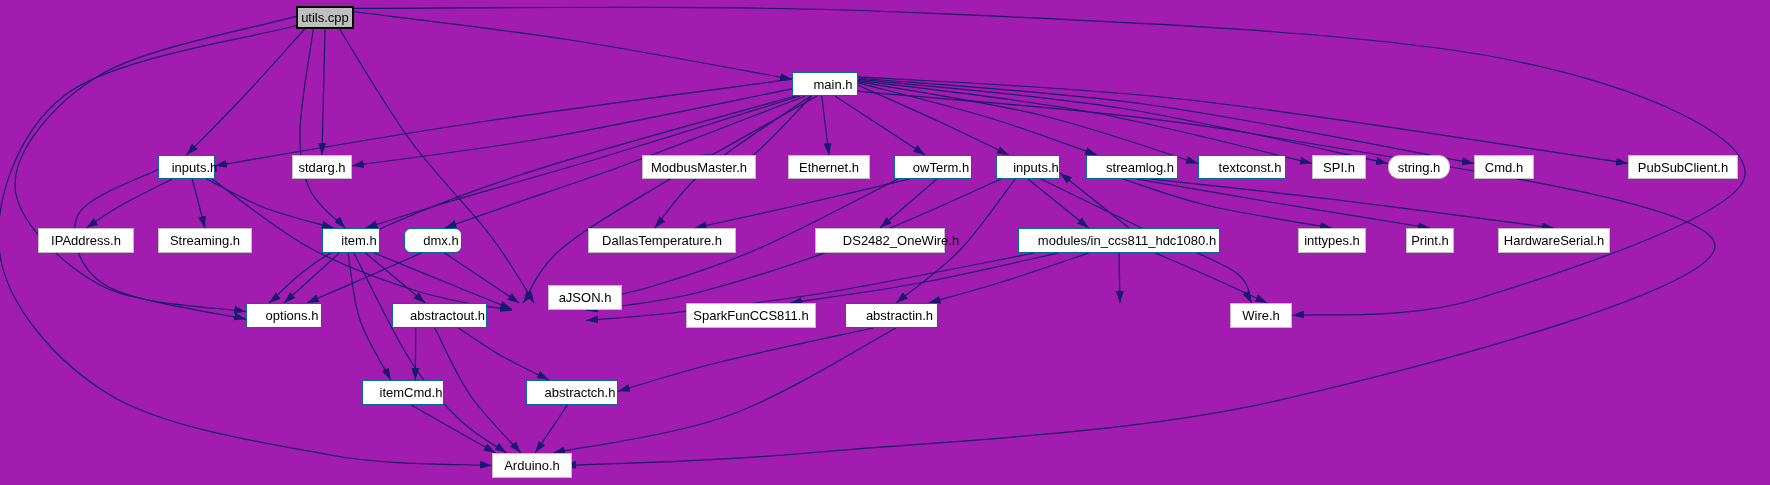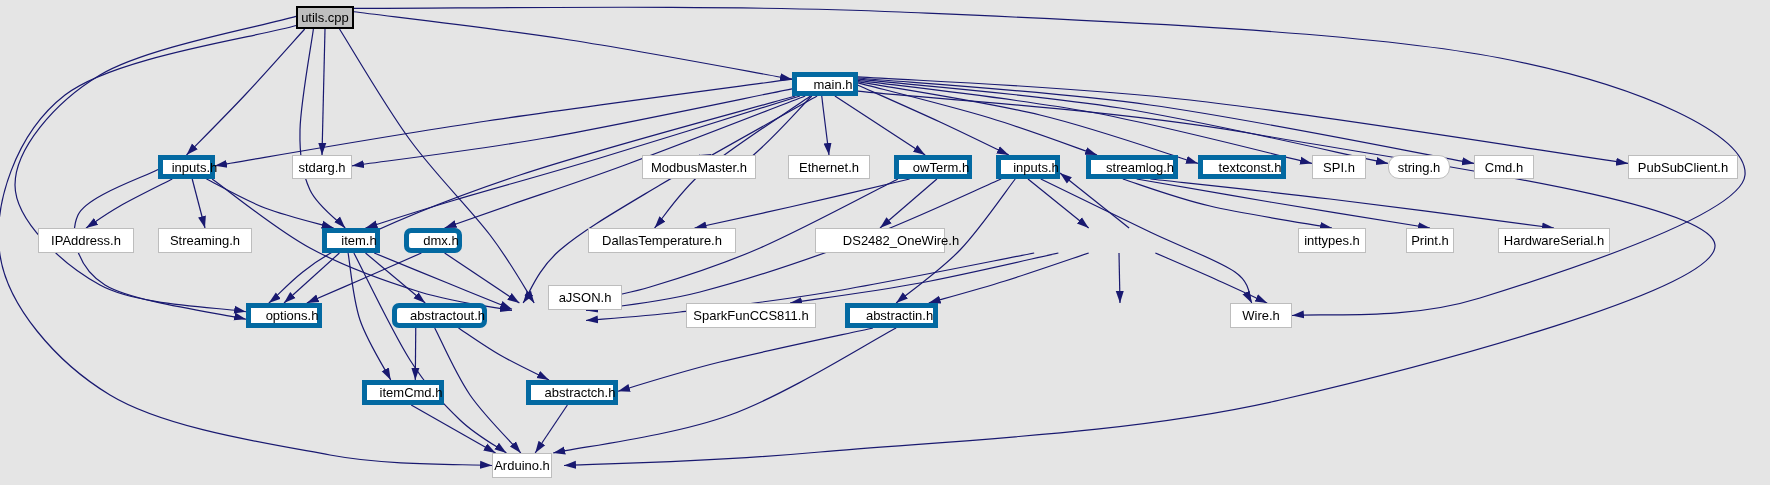--- a/index.html
+++ b/index.html
@@ -1,22 +1,22 @@
 <!DOCTYPE html>
 <html><head>
 <meta charset="utf-8">
 <style>
   html,body{margin:0;padding:0;background:#ffffff;}
-  #canvas{position:relative;width:1770px;height:485px;background:#e5e5e5;overflow:hidden;
+  #canvas{position:relative;width:1770px;height:485px;background:#a21caf;overflow:hidden;
           font-family:"Liberation Sans",sans-serif;}
   #edge-layer{position:absolute;left:0;top:0;width:1770px;height:485px;}
   .node{position:absolute;display:flex;align-items:center;justify-content:center;
         font-size:13px;line-height:1;color:#000;background:#ffffff;
         border:1px solid #bdbdbd;box-sizing:border-box;white-space:nowrap;}
-  .node.internal{border:5px solid #0369a1;cursor:pointer;padding-left:16px;}
+  .node.internal{border:1px solid #0369a1;cursor:pointer;padding-left:16px;}
   .node.focus{background:#bfbfbf;border:2px solid #000000;}
   .edge{fill:none;stroke-width:1.2px;}
 </style>
 </head>
 <body>
 
 <div id="canvas">
   <svg id="edge-layer" xmlns="http://www.w3.org/2000/svg">
       <defs>
         <marker id="arr" markerUnits="userSpaceOnUse" markerWidth="12" markerHeight="10" refX="12" refY="5" orient="auto" viewBox="0 0 12 10">
@@ -98,25 +98,26 @@
     <div class="node external" style="left: 1312px; top: 155px; width: 54px; height: 24px;">SPI.h</div>
     <div class="node external" style="left: 1388px; top: 155px; width: 62px; height: 24px; border-radius: 11px;">string.h</div>
     <div class="node external" style="left: 1474px; top: 155px; width: 60px; height: 24px;">Cmd.h</div>
     <div class="node external" style="left: 1628px; top: 155px; width: 110px; height: 24px;">PubSubClient.h</div>
     <div class="node external" style="left: 38px; top: 228px; width: 96px; height: 25px;">IPAddress.h</div>
     <div class="node external" style="left: 158px; top: 228px; width: 94px; height: 25px;">Streaming.h</div>
     <div class="node internal" style="left: 322px; top: 228px; width: 58px; height: 25px;">item.h</div>
     <div class="node internal" style="left: 404px; top: 228px; width: 58px; height: 25px; border-radius: 7px;">dmx.h</div>
     <div class="node external" style="left: 588px; top: 228px; width: 148px; height: 25px;">DallasTemperature.h</div>
     <div class="node external" style="left: 815px; top: 228px; width: 130px; height: 25px; padding-left: 42px;">DS2482_OneWire.h</div>
+    <div class="node internal" style="left: 1018px; top: 228px; width: 202px; height: 25px;">modules/in_ccs811_hdc1080.h</div>
     <div class="node external" style="left: 1298px; top: 228px; width: 68px; height: 25px;">inttypes.h</div>
     <div class="node external" style="left: 1406px; top: 228px; width: 48px; height: 25px;">Print.h</div>
     <div class="node external" style="left: 1498px; top: 228px; width: 112px; height: 25px;">HardwareSerial.h</div>
     <div class="node internal" style="left: 246px; top: 303px; width: 76px; height: 25px;">options.h</div>
-    <div class="node internal" style="left: 392px; top: 303px; width: 95px; height: 25px; border-radius: 7px;">abstractout.h</div>
+    <div class="node internal" style="left: 392px; top: 303px; width: 95px; height: 25px;">abstractout.h</div>
     <div class="node external" style="left: 512px; top: 285px; width: 74px; height: 25px; margin-left: 36px;">aJSON.h</div>
     <div class="node external" style="left: 686px; top: 303px; width: 130px; height: 25px;">SparkFunCCS811.h</div>
     <div class="node internal" style="left: 845px; top: 303px; width: 93px; height: 25px;">abstractin.h</div>
     <div class="node external" style="left: 1230px; top: 303px; width: 62px; height: 25px;">Wire.h</div>
     <div class="node internal" style="left: 362px; top: 380px; width: 82px; height: 25px;">itemCmd.h</div>
     <div class="node internal" style="left: 526px; top: 380px; width: 92px; height: 25px;">abstractch.h</div>
-    <div class="node external" style="left: 492px; top: 453px; width: 60px; height: 25px;">Arduino.h</div>
+    <div class="node external" style="left: 492px; top: 453px; width: 80px; height: 25px;">Arduino.h</div>
   </div>
 
 </body></html>

